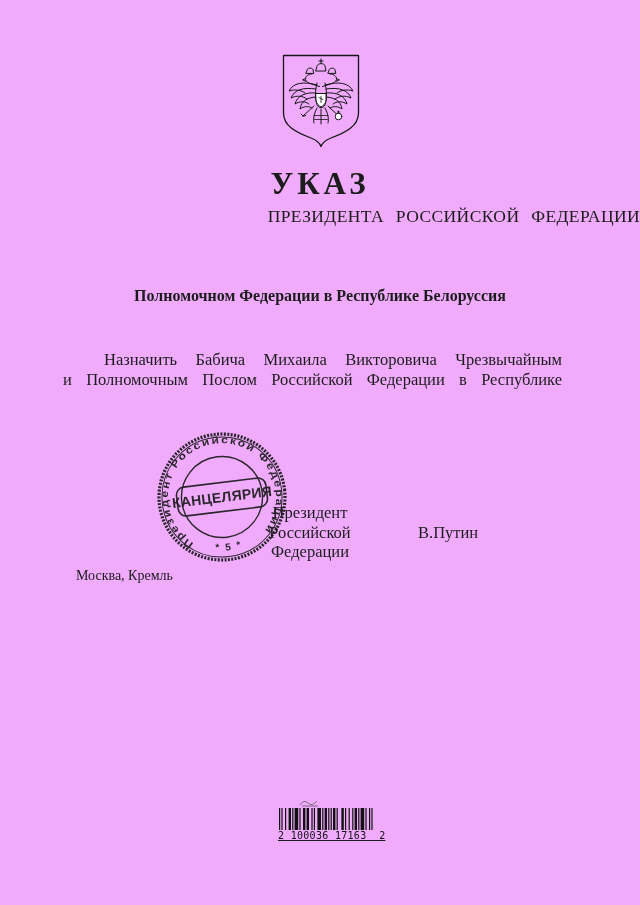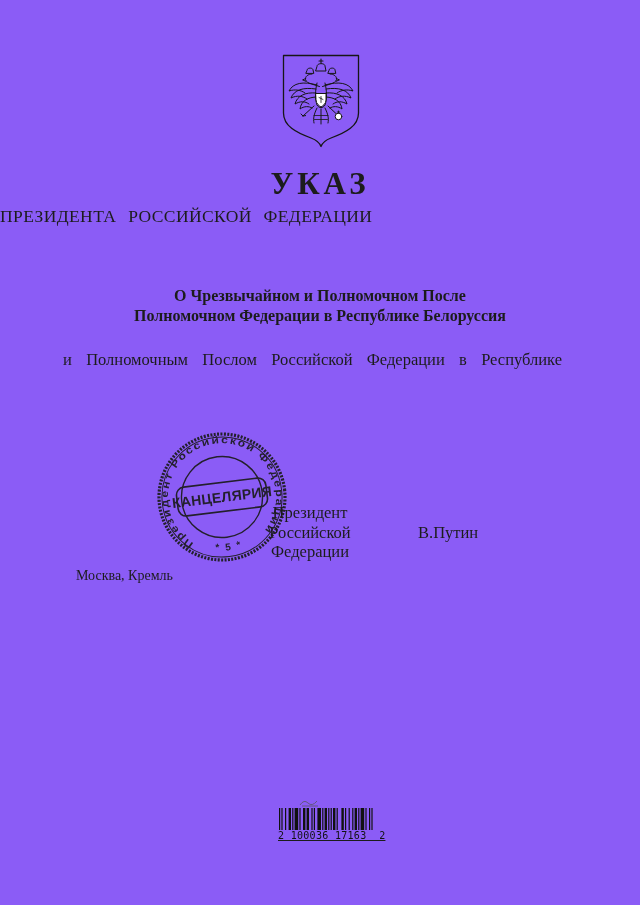--- a/index.html
+++ b/index.html
@@ -1,34 +1,34 @@
 <!DOCTYPE html>
 <html lang="ru"><head>
 <meta charset="utf-8">
 <style>
   html,body{margin:0;padding:0;background:#ffffff;}
   .page{
     position:relative;
     width:640px;height:905px;
-    background:#8b5cf6;
+    background:#f0abfc;
     overflow:hidden;
     font-family:"Liberation Serif","DejaVu Serif",serif;
     color:#1c1c1c;
   }
   
   .emblem{position:absolute;left:281px;top:53px;width:80px;height:96px;}
   
   .title{
     position:absolute;left:0;top:166px;width:640px;
     text-align:center;font-size:31px;font-weight:600;
     letter-spacing:4px;
   }
   .issuer{
     position:absolute;left:0;top:206px;width:640px;
-    text-align:left;font-size:17.5px;font-weight:500;
+    text-align:right;font-size:17.5px;font-weight:500;
     letter-spacing:.4px;word-spacing:7px;
   }
   .subject{
     position:absolute;left:0;top:286px;width:640px;
     text-align:center;font-weight:bold;font-size:16px;line-height:20px;
   }
   
   .body-text{
     position:absolute;left:63px;top:350px;width:499px;
     font-size:16.5px;line-height:20.3px;
@@ -90,25 +90,25 @@
       <path d="M47,53 L55.5,61"></path>
       <circle cx="57.5" cy="63.5" r="3.3" fill="#ffffff"></circle>
       <path d="M57.5,60.2 v-2.2 M56.3,59 h2.4" stroke-width=".9"></path>
     </g>
   </svg>
 
   <div class="title">УКАЗ</div>
   <div class="issuer">ПРЕЗИДЕНТА РОССИЙСКОЙ ФЕДЕРАЦИИ</div>
 
   <div class="subject">
-    <div>О Чрезвычайном и Полномочном После</div>
     <div>Полномочном Федерации в Республике Белоруссия</div>
   </div>
 
   <div class="body-text">
+    <div class="jline indent">Назначить Бабича Михаила Викторовича Чрезвычайным</div>
     <div class="jline">и Полномочным Послом Российской Федерации в Республике</div>
   </div>
 
   <div class="signature">
     <div class="sig-title">
       <div>Президент</div>
       <div>Российской Федерации</div>
     </div>
     <div class="sig-name">В.Путин</div>
   </div>

